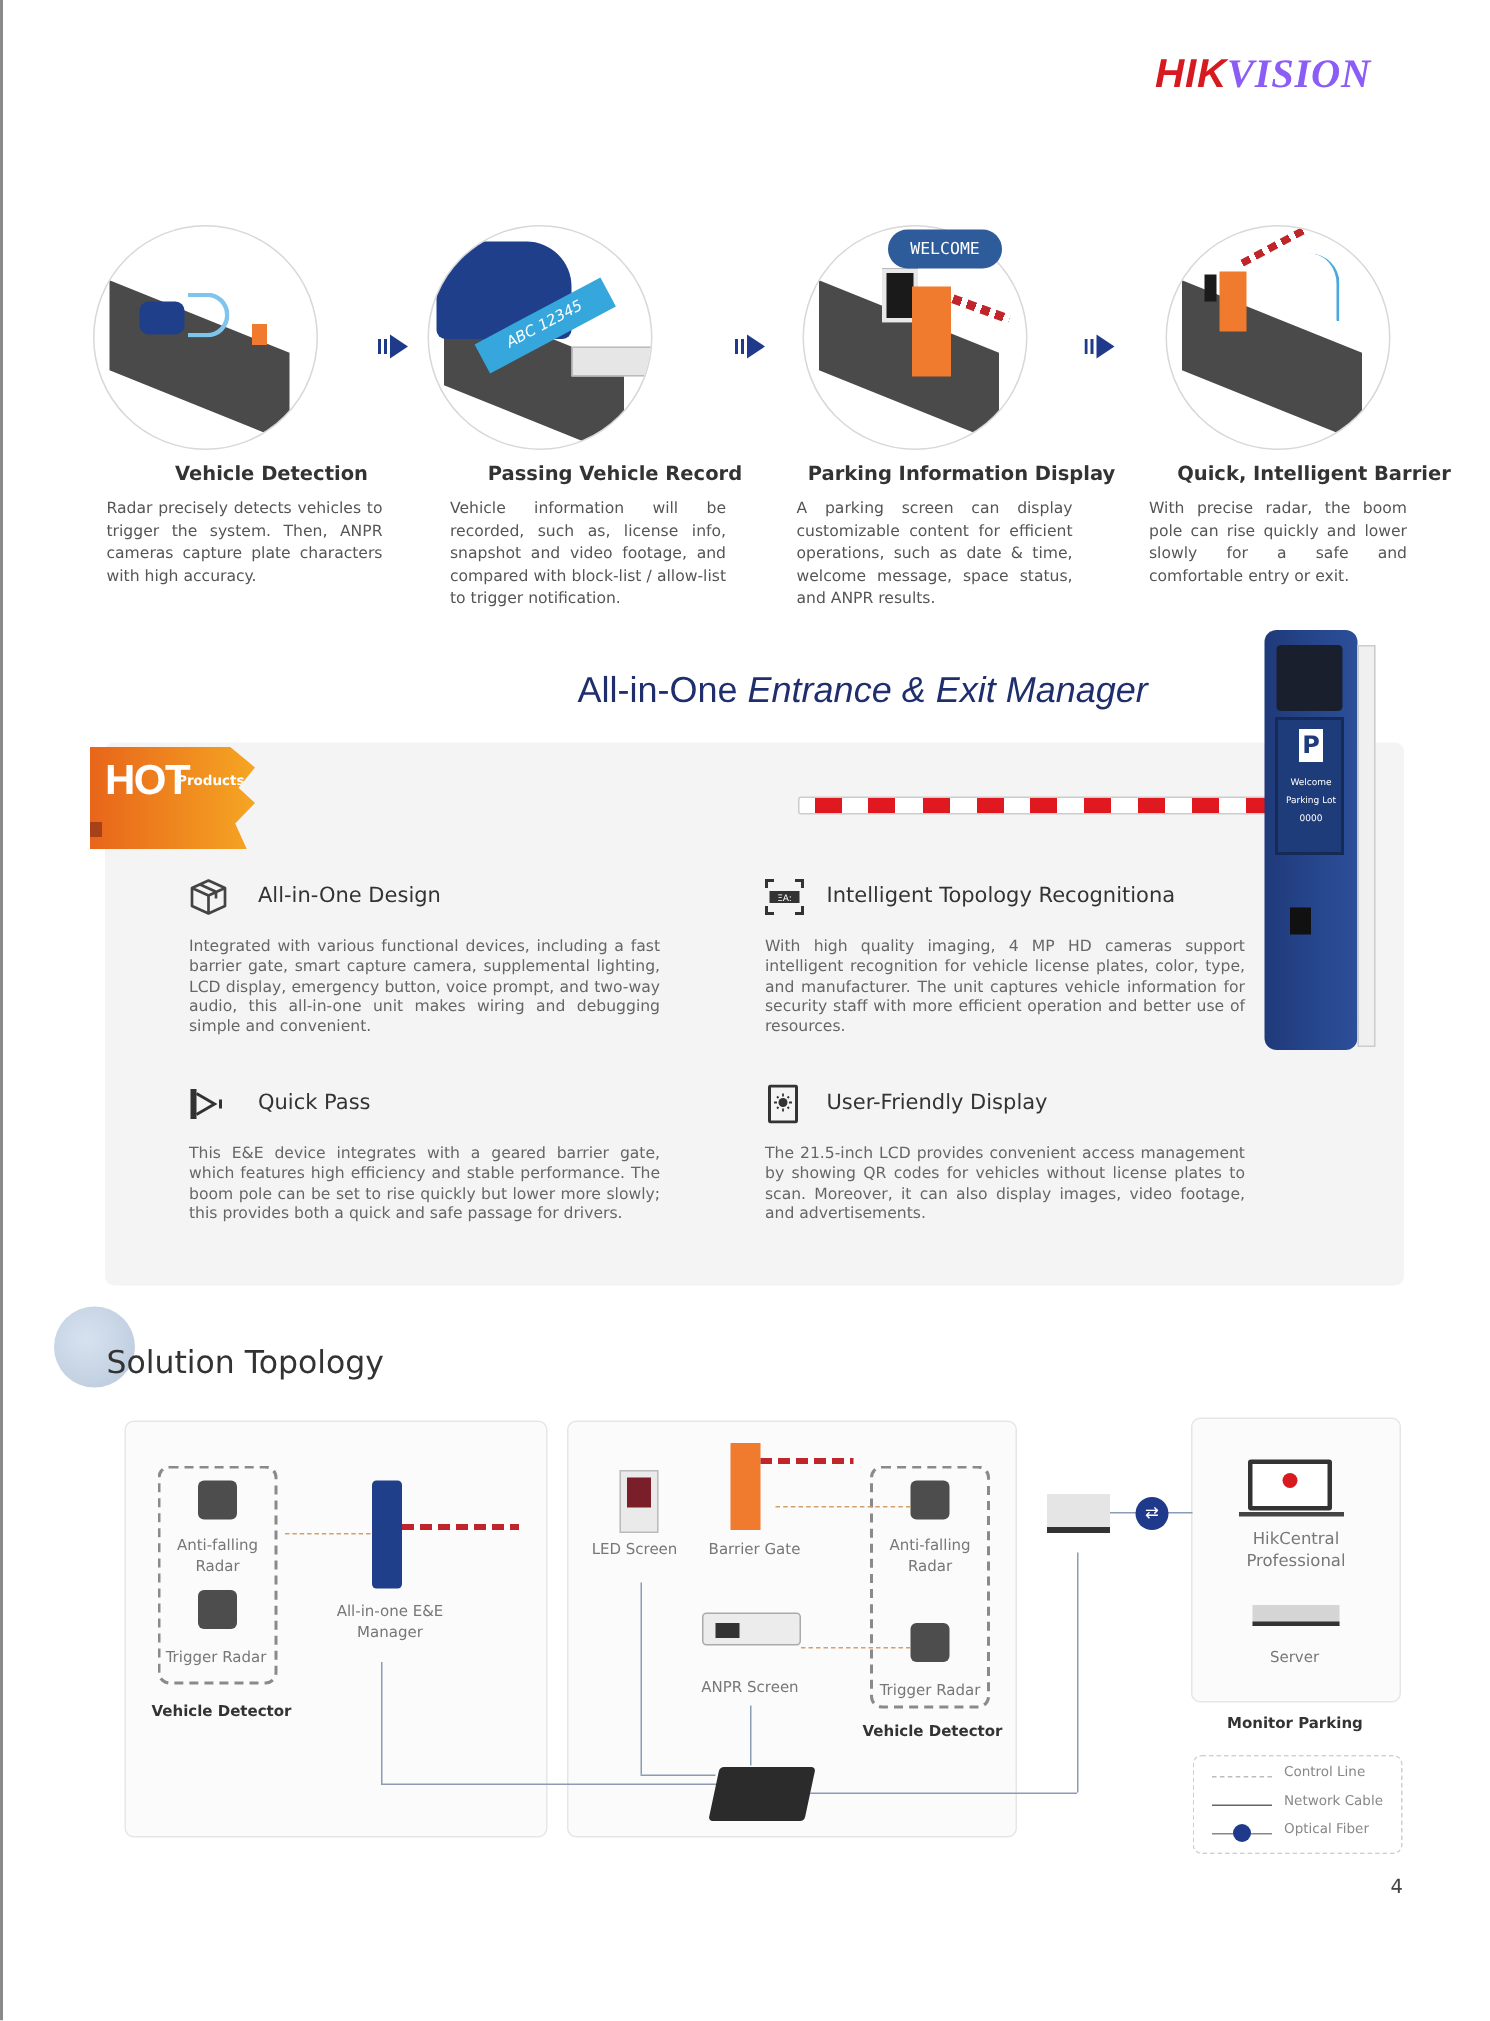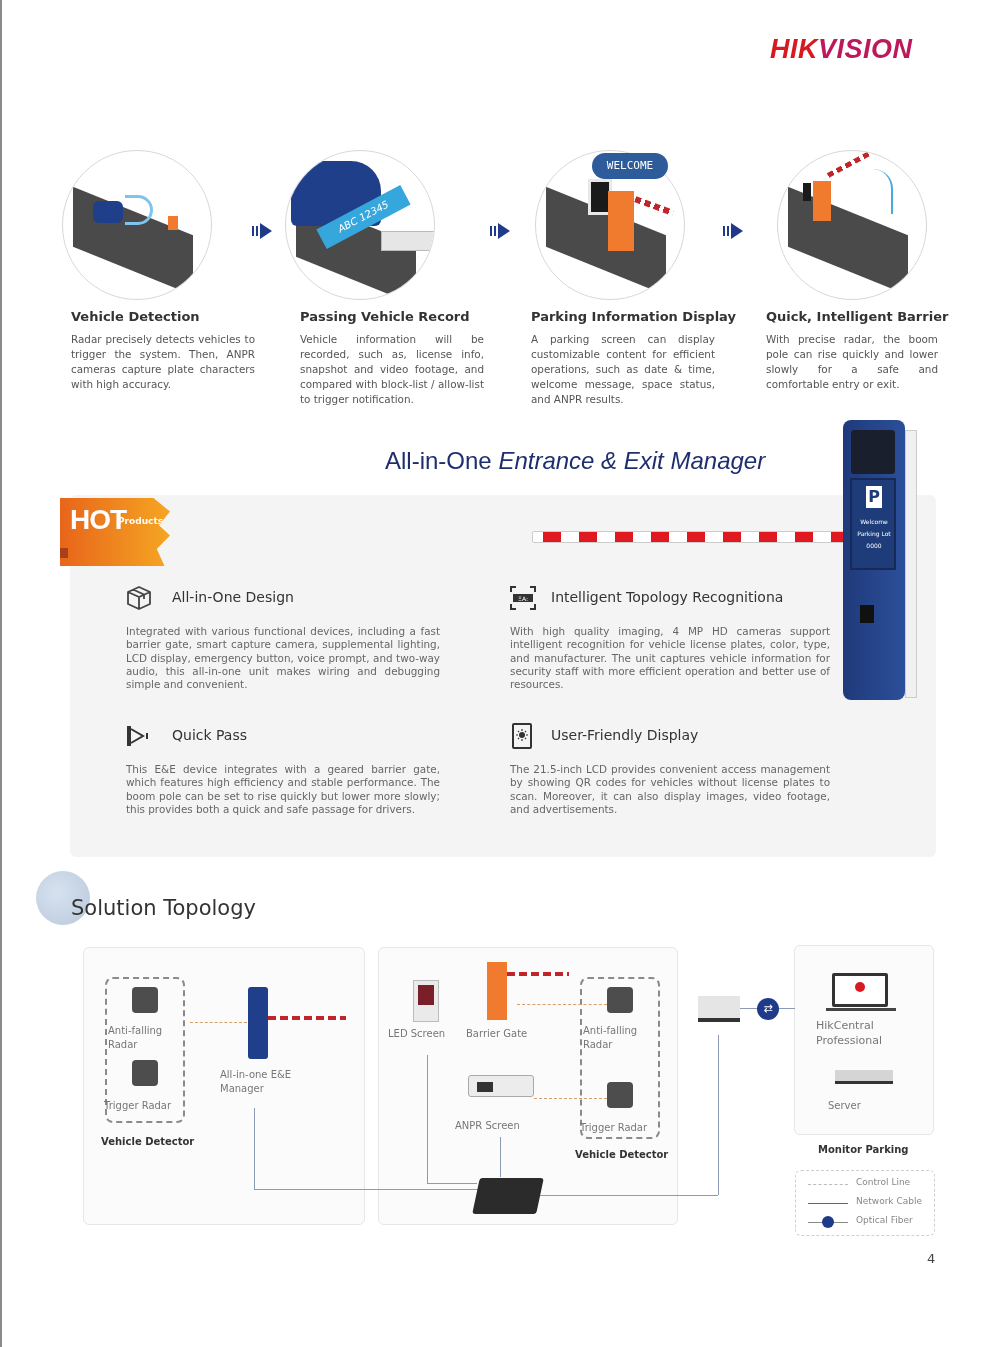--- a/index.html
+++ b/index.html
@@ -1,26 +1,26 @@
 <!DOCTYPE html>
 <html><head>
 <meta charset="utf-8">
 <style>
   * { box-sizing: border-box; margin: 0; padding: 0; }
   body { width: 993px; height: 1347px; background: #ffffff; font-family: "DejaVu Sans", sans-serif; color: #3a3a3a; position: relative; overflow: hidden; }
   .left-edge { position: absolute; left: 0; top: 0; width: 2px; height: 1347px; background: #8a8a8a; }
   .logo { position: absolute; left: 770px; top: 34px; font-family: "Liberation Sans", sans-serif; font-weight: bold; font-style: italic; font-size: 27px; letter-spacing: 0.5px; }
   .logo .hik { color: #d71920; }
-  .logo .vision { color: #be185d; }
+  .logo .vision { color: #8b5cf6; font-family: Liberation Serif, serif; }
 
   
   .step-illus { position: absolute; top: 150px; width: 150px; height: 150px; border-radius: 50%; border: 1px solid #d8d8d8; overflow: hidden; background: #fff; }
   .step-illus .floor { position: absolute; left: 10px; top: 60px; width: 120px; height: 60px; background: #4a4a4a; transform: skewY(22deg); }
   .step-arrow { position: absolute; top: 222px; width: 22px; height: 18px; }
-  .step-title { position: absolute; top: 309px; font-size: 13px; font-weight: bold; color: #333; width: 220px; }
+  .step-title { position: absolute; top: 309px; font-size: 13px; font-weight: bold; color: #333; width: 220px; text-align: center; }
   .step-desc { position: absolute; top: 332px; font-size: 10.4px; line-height: 15px; color: #555; width: 184px; text-align: justify; }
 
   .welcome-badge { position: absolute; left: 592px; top: 153px; width: 76px; height: 26px; background: #2e5b9a; border-radius: 13px; color: #fff; font-size: 11px; text-align: center; line-height: 26px; font-family: "DejaVu Sans Mono", monospace; }
 
   
   .product-title { position: absolute; left: 385px; top: 447px; font-size: 24px; color: #1f2f6e; font-family: "Liberation Sans", sans-serif; }
   .product-title .italic { font-style: italic; font-weight: normal; }
   .product-panel { position: absolute; left: 70px; top: 495px; width: 866px; height: 362px; background: #f4f4f4; border-radius: 6px; }
   .hot-ribbon { position: absolute; left: 60px; top: 498px; width: 110px; height: 68px; background: linear-gradient(90deg,#e8651a,#f5a623); clip-path: polygon(0 0,85% 0,100% 20%,90% 40%,100% 55%,88% 75%,95% 100%,0 100%); }
   .hot-ribbon .hot { position: absolute; left: 10px; top: 6px; color: #fff; font-family: "Liberation Sans", sans-serif; font-weight: bold; font-size: 28px; letter-spacing: -1px; }
@@ -40,21 +40,21 @@
   .feature .f-icon { position: absolute; left: 0; top: 0; width: 26px; height: 26px; }
   .feature .f-title { position: absolute; left: 46px; top: 4px; font-size: 14px; color: #333; white-space: nowrap; }
   .feature .f-desc { position: absolute; left: 0; top: 40px; width: 314px; font-size: 10.4px; line-height: 13.3px; color: #666; text-align: justify; }
 
   
   .topo-circle { position: absolute; left: 36px; top: 871px; width: 54px; height: 54px; border-radius: 50%; background: radial-gradient(circle at 40% 40%, #d7e2ef, #b8c8db); }
   .topo-title { position: absolute; left: 71px; top: 896px; font-size: 21px; color: #333; }
   .topo-box { position: absolute; border: 1px solid #e6e6e6; border-radius: 6px; background: #fbfbfb; }
   .dash-box { position: absolute; border: 2px dashed #8a8a8a; border-radius: 8px; }
   .radar { position: absolute; width: 26px; height: 26px; background: #4d4d4d; border-radius: 4px; }
-  .t-label { position: absolute; font-size: 10px; color: #777; text-align: left; line-height: 14px; }
+  .t-label { position: absolute; font-size: 10px; color: #777; text-align: center; line-height: 14px; }
   .t-bold { position: absolute; font-size: 10px; color: #333; font-weight: bold; white-space: nowrap; }
   .line-h { position: absolute; height: 1px; background: #8a9bb3; }
   .line-v { position: absolute; width: 1px; background: #8a9bb3; }
   .ctrl-h { position: absolute; height: 0; border-top: 1px dashed #d4a06a; }
   .mini-boom { position: absolute; height: 4px; background-image: repeating-linear-gradient(90deg,#c0252b 0 8px,#ffffff 8px 12px); }
   .fiber-dot { position: absolute; width: 22px; height: 22px; border-radius: 50%; background: #1f3a8a; color: #fff; font-size: 11px; text-align: center; line-height: 22px; }
   .legend-box { position: absolute; left: 795px; top: 1170px; width: 140px; height: 66px; border: 1px dashed #cfcfcf; border-radius: 6px; }
   .legend-row { position: absolute; left: 12px; width: 120px; height: 14px; }
   .legend-row .sw { position: absolute; left: 0; top: 7px; width: 40px; }
   .legend-row .lbl { position: absolute; left: 48px; top: 0; font-size: 9px; color: #888; white-space: nowrap; }

